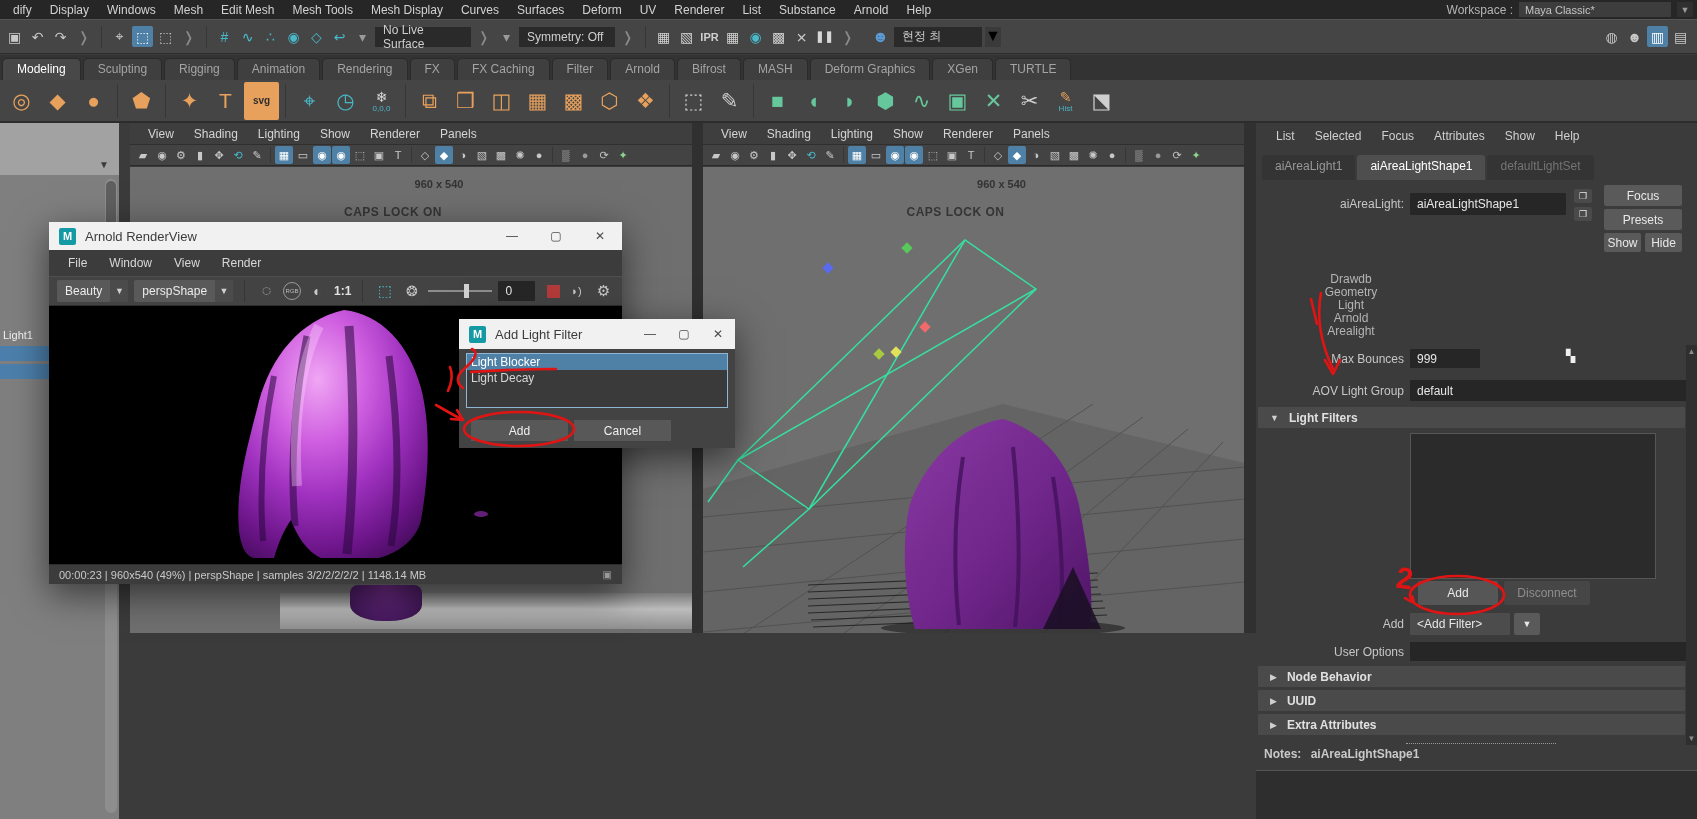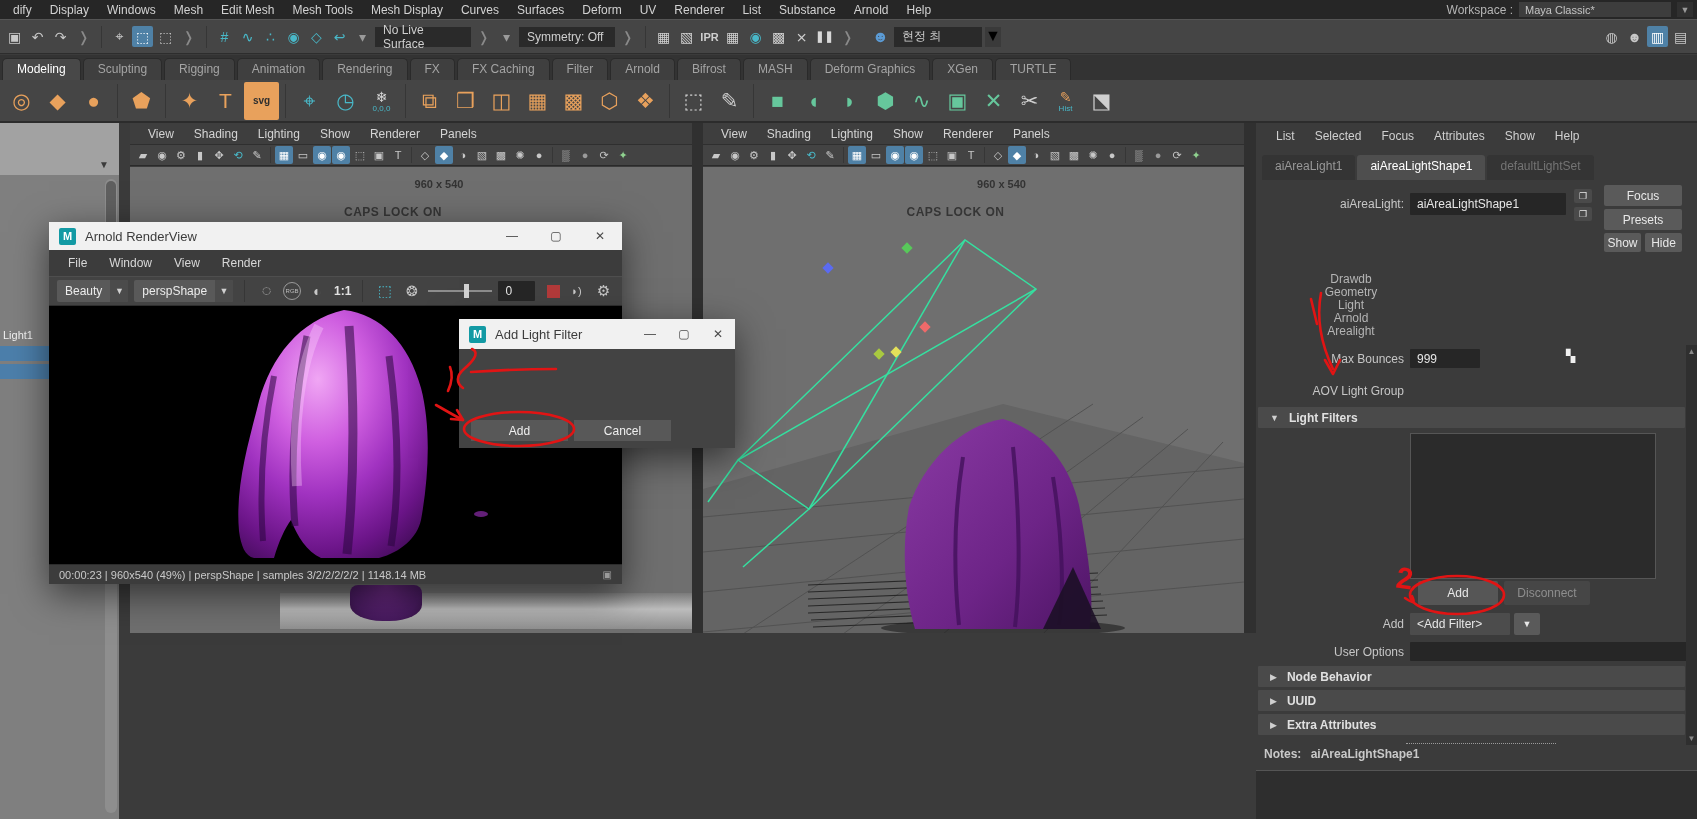--- a/index.html
+++ b/index.html
@@ -470,20 +470,21 @@
         <div class="ln">Light</div>
         <div class="ln">Arnold</div>
         <div class="ln">Arealight</div>
       </div>
 
     <span class="aelabel" style="top:229px;">Max Bounces</span>
     <span class="aefield" style="left:154px;top:226px;width:70px;height:19px;">999</span>
     <span style="position:absolute;left:310px;top:226px;font-size:12px;color:#f0f0f0;">▚</span>
 
     <span class="aelabel" style="top:261px;">AOV Light Group</span>
+    <span class="aefield" style="left:154px;top:257px;right:10px;height:21px;">default</span>
 
     <div class="aeheader" style="top:284px;">
       <span class="tri">▼</span>
       <span class="sl">Light Filters</span>
     </div>
 
     <div style="position:absolute;left:154px;top:310px;width:246px;height:146px;background:#2b2b2b;border:1px solid #565656;"></div>
 
     <span class="aebtn" style="left:162px;top:458px;width:80px;height:24px;background:#565656;">Add</span>
     <span class="aebtn disabled" style="left:248px;top:458px;width:86px;height:24px;">Disconnect</span>
@@ -595,20 +596,24 @@
   <div class="win" id="dialog">
     <div class="titlebar">
       <span class="mlogo">M</span>
       <span class="wtitle">Add Light Filter</span>
       <span class="wbtns">
         <span class="wbtn">—</span>
         <span class="wbtn">▢</span>
         <span class="wbtn">✕</span>
       </span>
     </div>
+    <div id="dlg-list">
+        <div class="row sel">Light Blocker</div>
+        <div class="row">Light Decay</div>
+      </div>
     <span class="dlgbtn" style="left:12px;">Add</span>
     <span class="dlgbtn" style="left:115px;">Cancel</span>
   </div>
 
   <svg id="annot" width="1697" height="819" viewBox="0 0 1697 819">
     <g stroke="#e11414" stroke-width="2.6" fill="none" stroke-linecap="round">
       <path d="M472,349 C481,353 471,363 464,369 C456,376 456,383 463,388"></path>
       <path d="M448,391 C452,382 453,374 450,367"></path>
       <path d="M471,372 C500,370 530,369 556,369"></path>
       <ellipse cx="519" cy="429" rx="55" ry="17"></ellipse>

